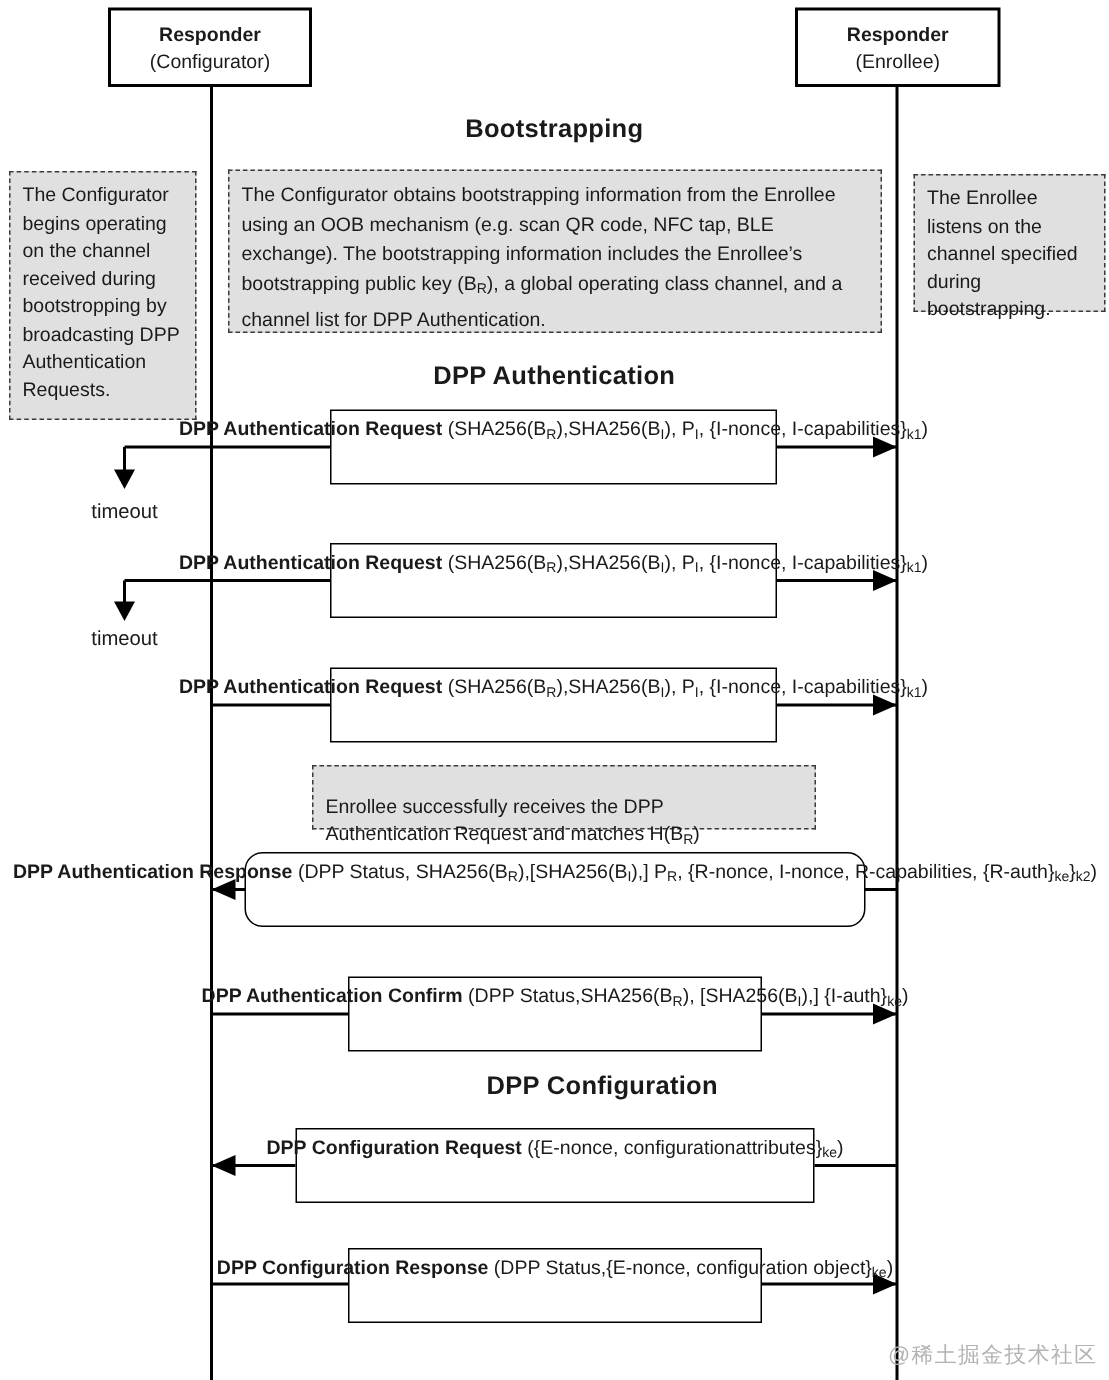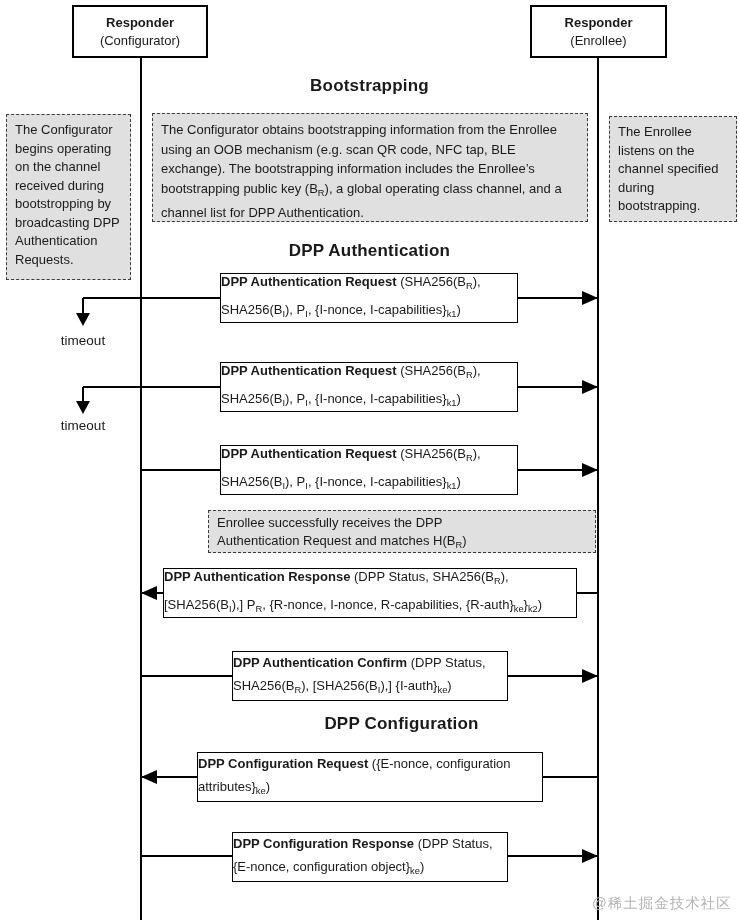--- a/index.html
+++ b/index.html
@@ -21,22 +21,22 @@
   .note{
     position:absolute;background:#e0e0e0;border:1.5px dashed #3a3a3a;
     font-size:13px;line-height:18.5px;box-sizing:border-box;padding:6px 8px;
   }
   .hline{position:absolute;left:141px;width:457px;height:2px;background:#000;}
   .arr{position:absolute;width:0;height:0;}
   .arr-r{border-top:7px solid transparent;border-bottom:7px solid transparent;border-left:16px solid #000;left:582px;}
   .arr-l{border-top:7px solid transparent;border-bottom:7px solid transparent;border-right:16px solid #000;left:141px;}
   .msg-box{
     position:absolute;height:50px;background:#fff;border:1.5px solid #000;
-    box-sizing:border-box;display:flex;flex-direction:column;justify-content:center;
-    text-align:left;font-size:13px;
+    box-sizing:border-box;display:flex;flex-direction:row;justify-content:center;
+    text-align:center;font-size:13px;
   }
   .msg-box .ln{line-height:23px;white-space:nowrap;}
   sub{font-size:.72em;vertical-align:-0.28em;letter-spacing:0;}
   .t-hline{position:absolute;height:2px;background:#000;}
   .t-vline{position:absolute;width:2px;background:#000;}
   .arr-d{position:absolute;width:0;height:0;border-left:7px solid transparent;border-right:7px solid transparent;border-top:13px solid #000;}
   .t-label{position:absolute;width:80px;text-align:center;font-size:13.5px;color:#1a1a1a;}
   .watermark{position:absolute;font-size:14.5px;color:#b3b3b3;letter-spacing:1px;}
 </style>
 </head>
@@ -55,21 +55,21 @@
     <div class="t">Responder</div>
     <div>(Enrollee)</div>
   </div>
 
   <div class="heading" style="top:241px;">DPP Authentication</div>
   <div class="heading" style="top:76px;">Bootstrapping</div>
   <div class="heading" style="top:714px;padding-left:32px;">DPP Configuration</div>
 
   <div class="note" style="left:6px;top:114px;width:125px;height:166px;">The Configurator begins operating on the channel received during bootstropping by broadcasting DPP Authentication Requests.</div>
   <div class="note" style="left:152px;top:113px;width:436px;height:109px;line-height:19.5px;">The Configurator obtains bootstrapping information from the Enrollee using an OOB mechanism (e.g. scan QR code, NFC tap, BLE exchange).  The bootstrapping information includes the Enrollee’s bootstrapping public key (B<sub>R</sub>), a global operating class channel, and a channel list for DPP Authentication.</div>
-  <div class="note" style="left:609px;top:116px;width:128px;height:106px;">The Enrollee listens on the channel specified during bootstrapping.</div>
+  <div class="note" style="left:609px;top:116px;width:128px;height:92px;">The Enrollee listens on the channel specified during bootstrapping.</div>
 
   <div>
     <div class="hline" style="top:297px;"></div>
     <div class="arr arr-r" style="top:291px;"></div>
     <div class="msg-box" style="left:220px;top:273px;width:298px;">
       <div class="ln"><b>DPP Authentication Request</b> (SHA256(B<sub>R</sub>),</div>
       <div class="ln">SHA256(B<sub>I</sub>), P<sub>I</sub>, {I-nonce, I-capabilities}<sub>k1</sub>)</div>
     </div>
   </div>
 
@@ -98,29 +98,29 @@
 
   <div>
     <div class="hline" style="top:469px;"></div>
     <div class="arr arr-r" style="top:463px;"></div>
     <div class="msg-box" style="left:220px;top:445px;width:298px;">
       <div class="ln"><b>DPP Authentication Request</b> (SHA256(B<sub>R</sub>),</div>
       <div class="ln">SHA256(B<sub>I</sub>), P<sub>I</sub>, {I-nonce, I-capabilities}<sub>k1</sub>)</div>
     </div>
   </div>
 
-  <div class="note" style="left:208px;top:510px;width:388px;height:43px;padding:3px 8px;line-height:18px;">
+  <div class="note" style="left:208px;top:510px;width:336px;height:43px;padding:18px 8px;line-height:18px;">
     <div>Enrollee successfully receives the DPP</div>
     <div>Authentication Request and matches H(B<sub>R</sub>)</div>
   </div>
 
   <div>
     <div class="hline" style="top:592px;"></div>
     <div class="arr arr-l" style="top:586px;"></div>
-    <div class="msg-box" style="left:163px;top:568px;width:414px;">
+    <div class="msg-box" style="left:163px;top:568px;width:414px;border-radius:12px;">
       <div class="ln"><b>DPP Authentication Response</b> (DPP Status, SHA256(B<sub>R</sub>),</div>
       <div class="ln">[SHA256(B<sub>I</sub>),] P<sub>R</sub>, {R-nonce, I-nonce, R-capabilities, {R-auth}<sub>ke</sub>}<sub>k2</sub>)</div>
     </div>
   </div>
 
   <div>
     <div class="hline" style="top:675px;"></div>
     <div class="arr arr-r" style="top:669px;"></div>
     <div class="msg-box" style="left:232px;top:651px;width:276px;">
       <div class="ln"><b>DPP Authentication Confirm</b> (DPP Status,</div>

